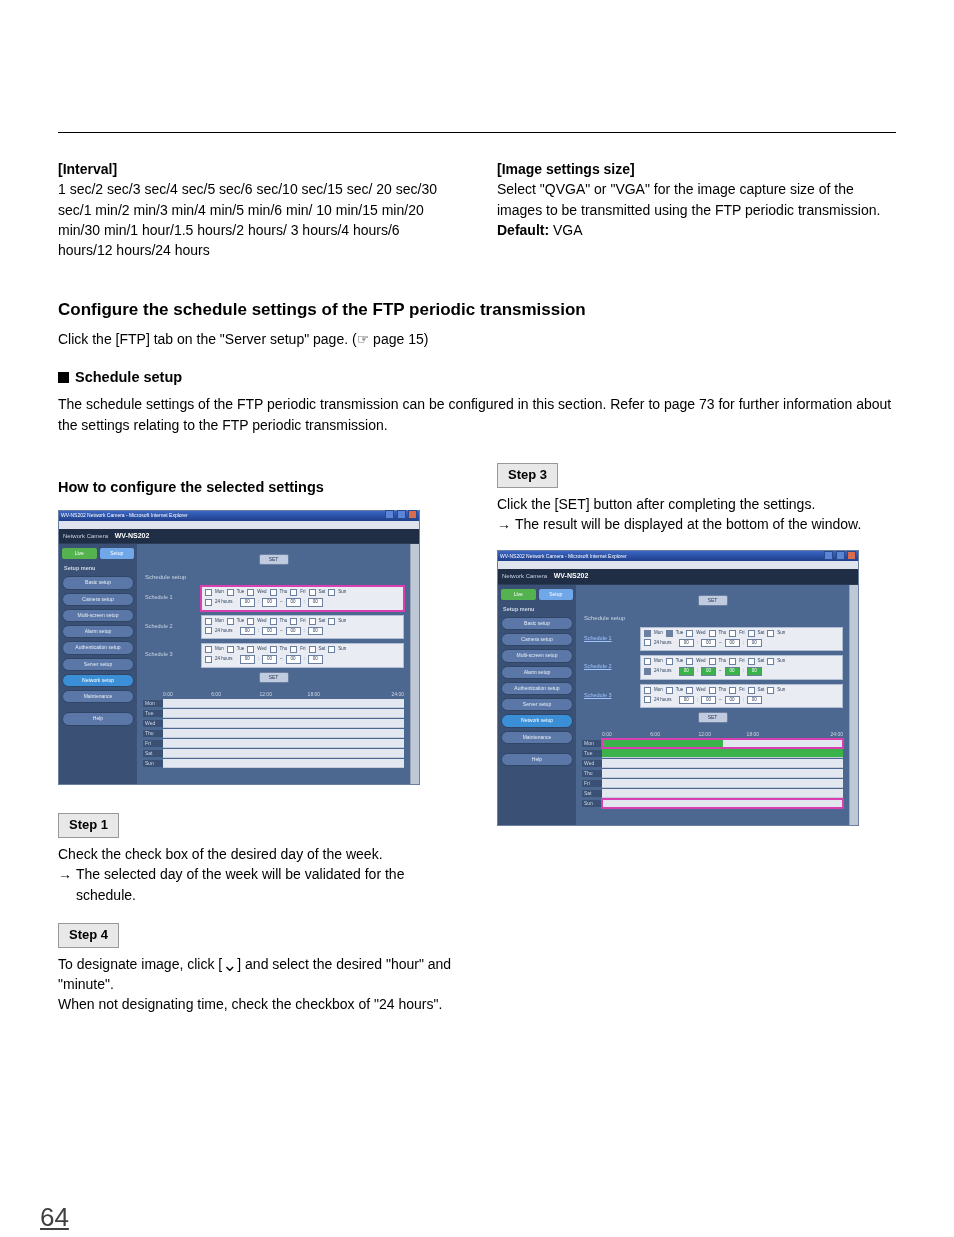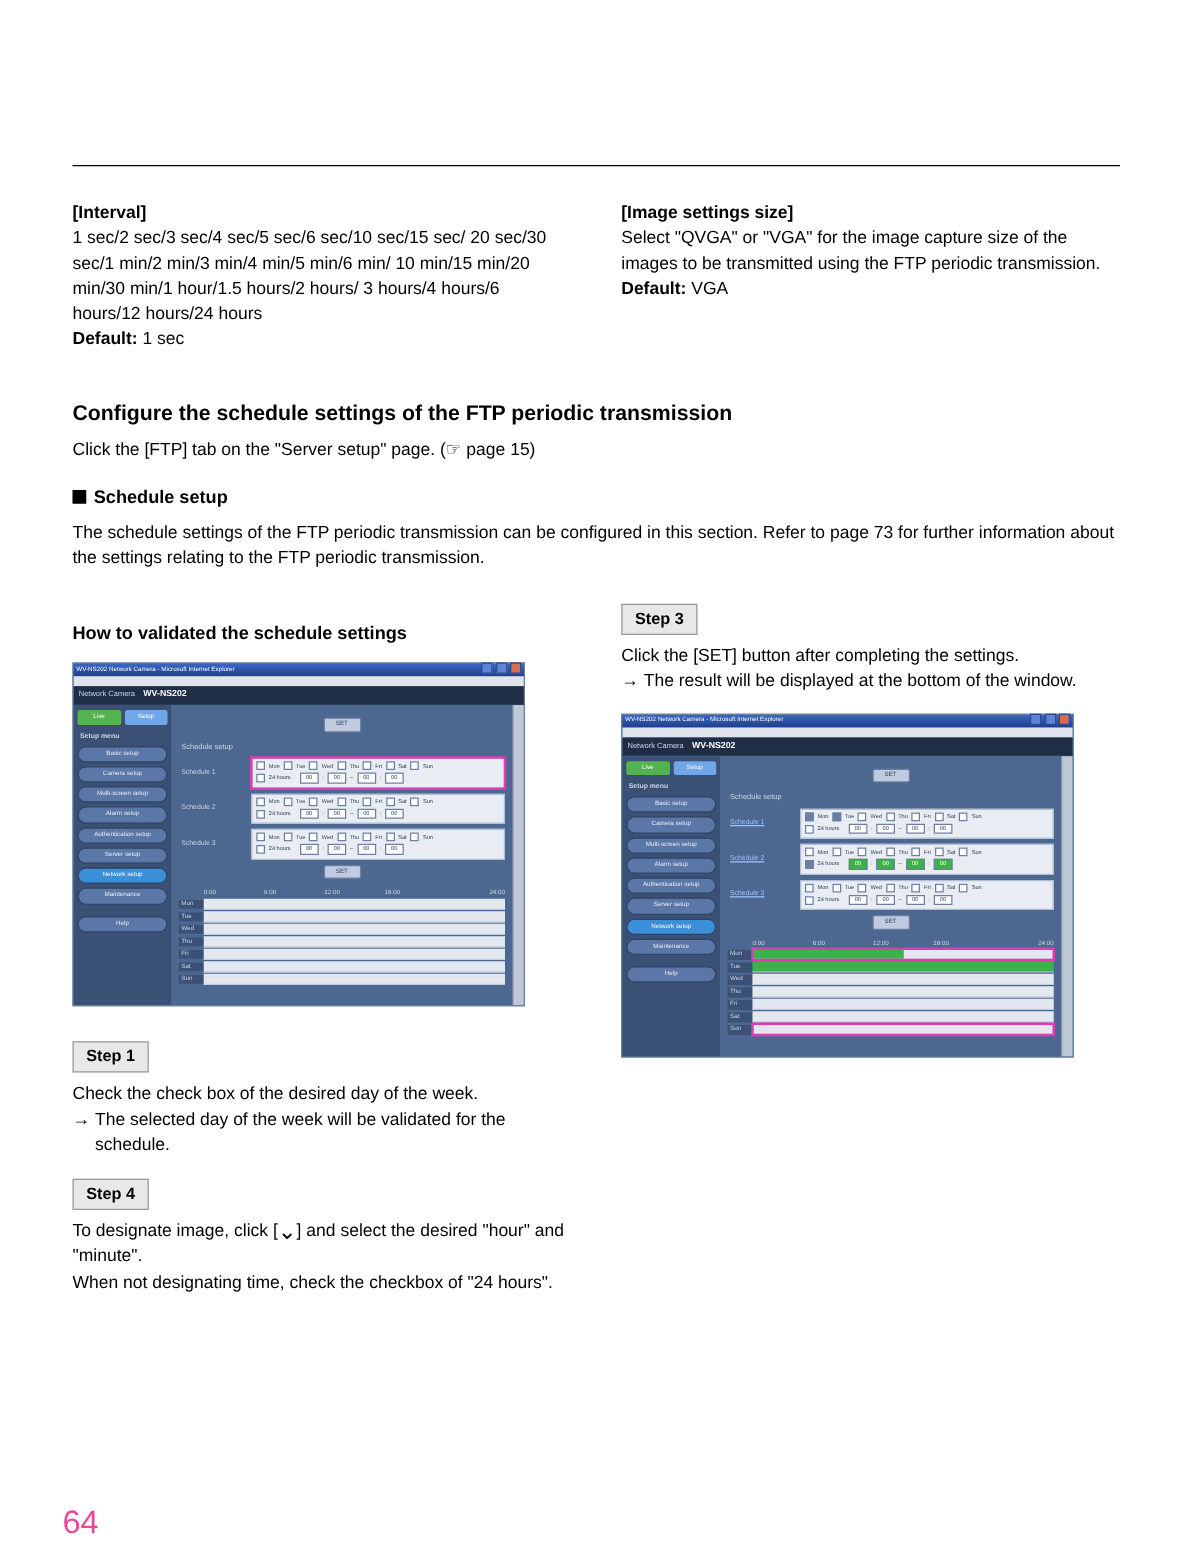--- a/index.html
+++ b/index.html
@@ -285,40 +285,38 @@
 
   .dropdown-caret {
     display: inline-block;
     transform: translateY(2px);
     font-size: 18px;
     line-height: 0;
   }
 
   .page-number {
     position: absolute;
-    left: 50px;
+    left: 40px;
     bottom: 32px;
     font-size: 26px;
-    color: #ec4899;
+    color: #404040;
+    text-decoration: underline;
   }
 </style>
 </head>
 <body>
 
 <div class="page">
 
   <hr class="rule">
 
   <div class="two-col">
     <div class="col">
       <div class="bold">[Interval]</div>
       <div>1 sec/2 sec/3 sec/4 sec/5 sec/6 sec/10 sec/15 sec/ 20 sec/30 sec/1 min/2 min/3 min/4 min/5 min/6 min/ 10 min/15 min/20 min/30 min/1 hour/1.5 hours/2 hours/ 3 hours/4 hours/6 hours/12 hours/24 hours</div>
-      <div>
-        <span class="bold">Default:</span><span> 1 sec</span>
-      </div>
     </div>
     <div class="col">
       <div class="bold">[Image settings size]</div>
       <div>Select "QVGA" or "VGA" for the image capture size of the images to be transmitted using the FTP periodic transmission.</div>
       <div>
         <span class="bold">Default:</span><span> VGA</span>
       </div>
     </div>
   </div>
 
@@ -328,21 +326,21 @@
   </div>
 
   <div class="subhead">
     <span class="square"></span><span>Schedule setup</span>
   </div>
   <div>The schedule settings of the FTP periodic transmission can be configured in this section. Refer to page 73 for further information about the settings relating to the FTP periodic transmission.</div>
 
   <div class="two-col" style="margin-top:10px;">
 
     <div class="col">
-      <div class="howto">How to validated the schedule settings</div>
+      <div class="howto">How to configure the selected settings</div>
 
       
       <div class="browser">
         <div class="titlebar">
           <span>WV-NS202 Network Camera - Microsoft Internet Explorer</span>
           <span class="winbtns">
             <span></span>
             <span></span>
             <span class="close"></span>
           </span>

